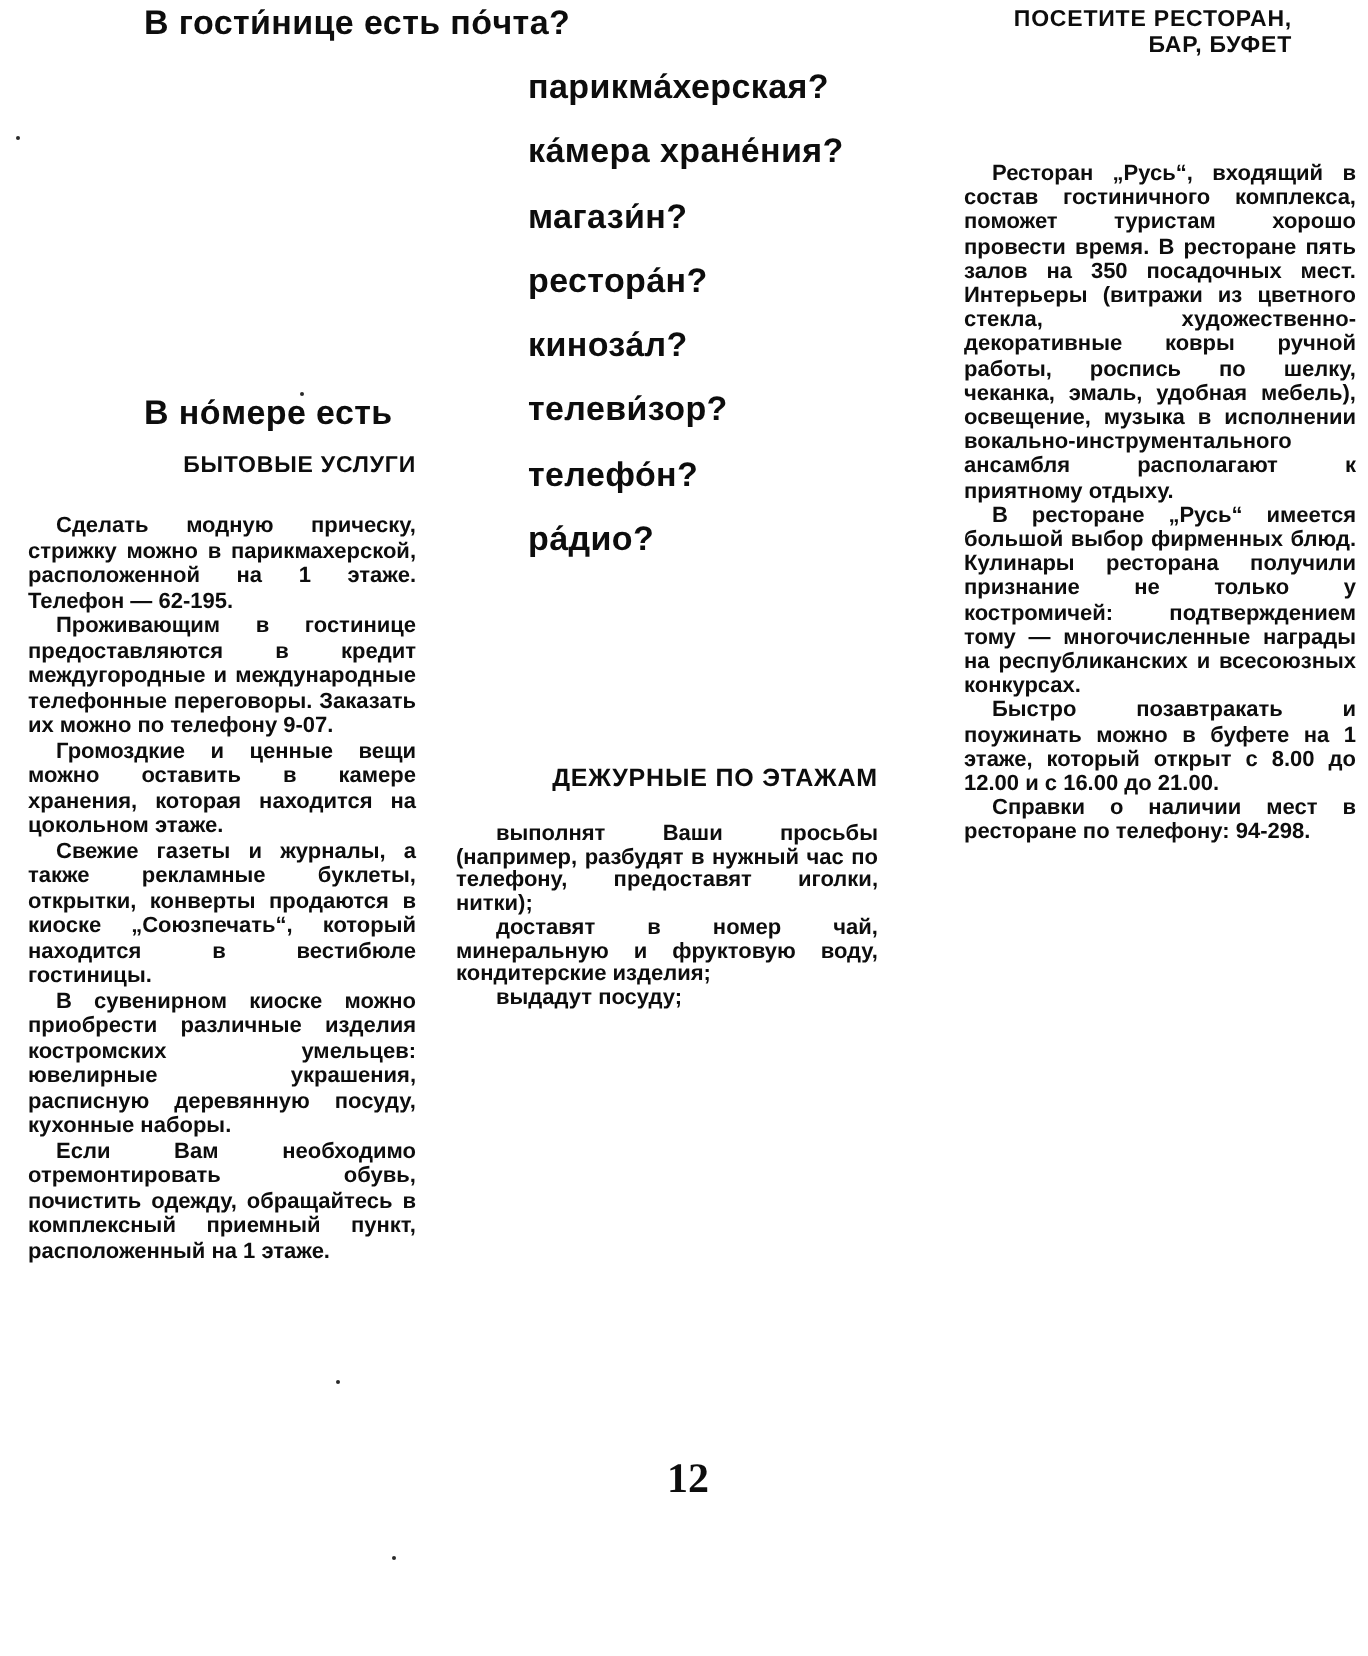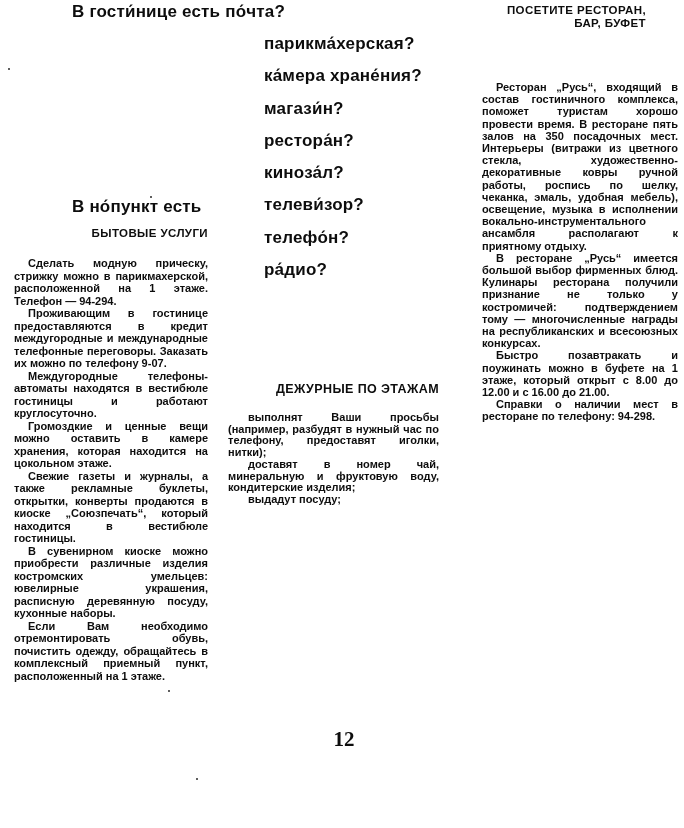--- a/index.html
+++ b/index.html
@@ -71,28 +71,27 @@
     <div class="q-item">парикма́херская?</div>
     <div class="q-item">ка́мера хране́ния?</div>
     <div class="q-item">магази́н?</div>
     <div class="q-item">рестора́н?</div>
     <div class="q-item">киноза́л?</div>
     <div class="q-item">телеви́зор?</div>
     <div class="q-item">телефо́н?</div>
     <div class="q-item">ра́дио?</div>
   </div>
 
-<div class="abs phrase" style="left:72px;top:197px;">В но́пункт есть</div>
+<div class="abs phrase" style="left:72px;top:197px;">В но́мере есть</div>
 
 <div class="abs sec-heading" id="services-heading">БЫТОВЫЕ УСЛУГИ</div>
 
 <div class="abs para-col" id="services-body" style="left:14px;top:257px;width:194px;">
-    <p class="para">Сделать модную прическу, стрижку можно в парикмахерской, расположенной на 1 этаже. Телефон — 94-294.</p>
+    <p class="para">Сделать модную прическу, стрижку можно в парикмахерской, расположенной на 1 этаже. Телефон — 62-195.</p>
     <p class="para">Проживающим в гостинице предоставляются в кредит междугородные и международные телефонные переговоры. Заказать их можно по телефону 9-07.</p>
-    <p class="para">Междугородные телефоны-автоматы находятся в вестибюле гостиницы и работают круглосуточно.</p>
     <p class="para">Громоздкие и ценные вещи можно оставить в камере хранения, которая находится на цокольном этаже.</p>
     <p class="para">Свежие газеты и журналы, а также рекламные буклеты, открытки, конверты продаются в киоске „Союзпечать“, который находится в вестибюле гостиницы.</p>
     <p class="para">В сувенирном киоске можно приобрести различные изделия костромских умельцев: ювелирные украшения, расписную деревянную посуду, кухонные наборы.</p>
     <p class="para">Если Вам необходимо отремонтировать обувь, почистить одежду, обращайтесь в комплексный приемный пункт, расположенный на 1 этаже.</p>
   </div>
 
 <div class="abs sec-heading" id="attendants-heading">ДЕЖУРНЫЕ ПО ЭТАЖАМ</div>
 
 <div class="abs para-col" id="attendants-body" style="left:228px;top:412px;width:211px;">
     <p class="para">выполнят Ваши просьбы (например, разбудят в нужный час по телефону, предоставят иголки, нитки);</p>

